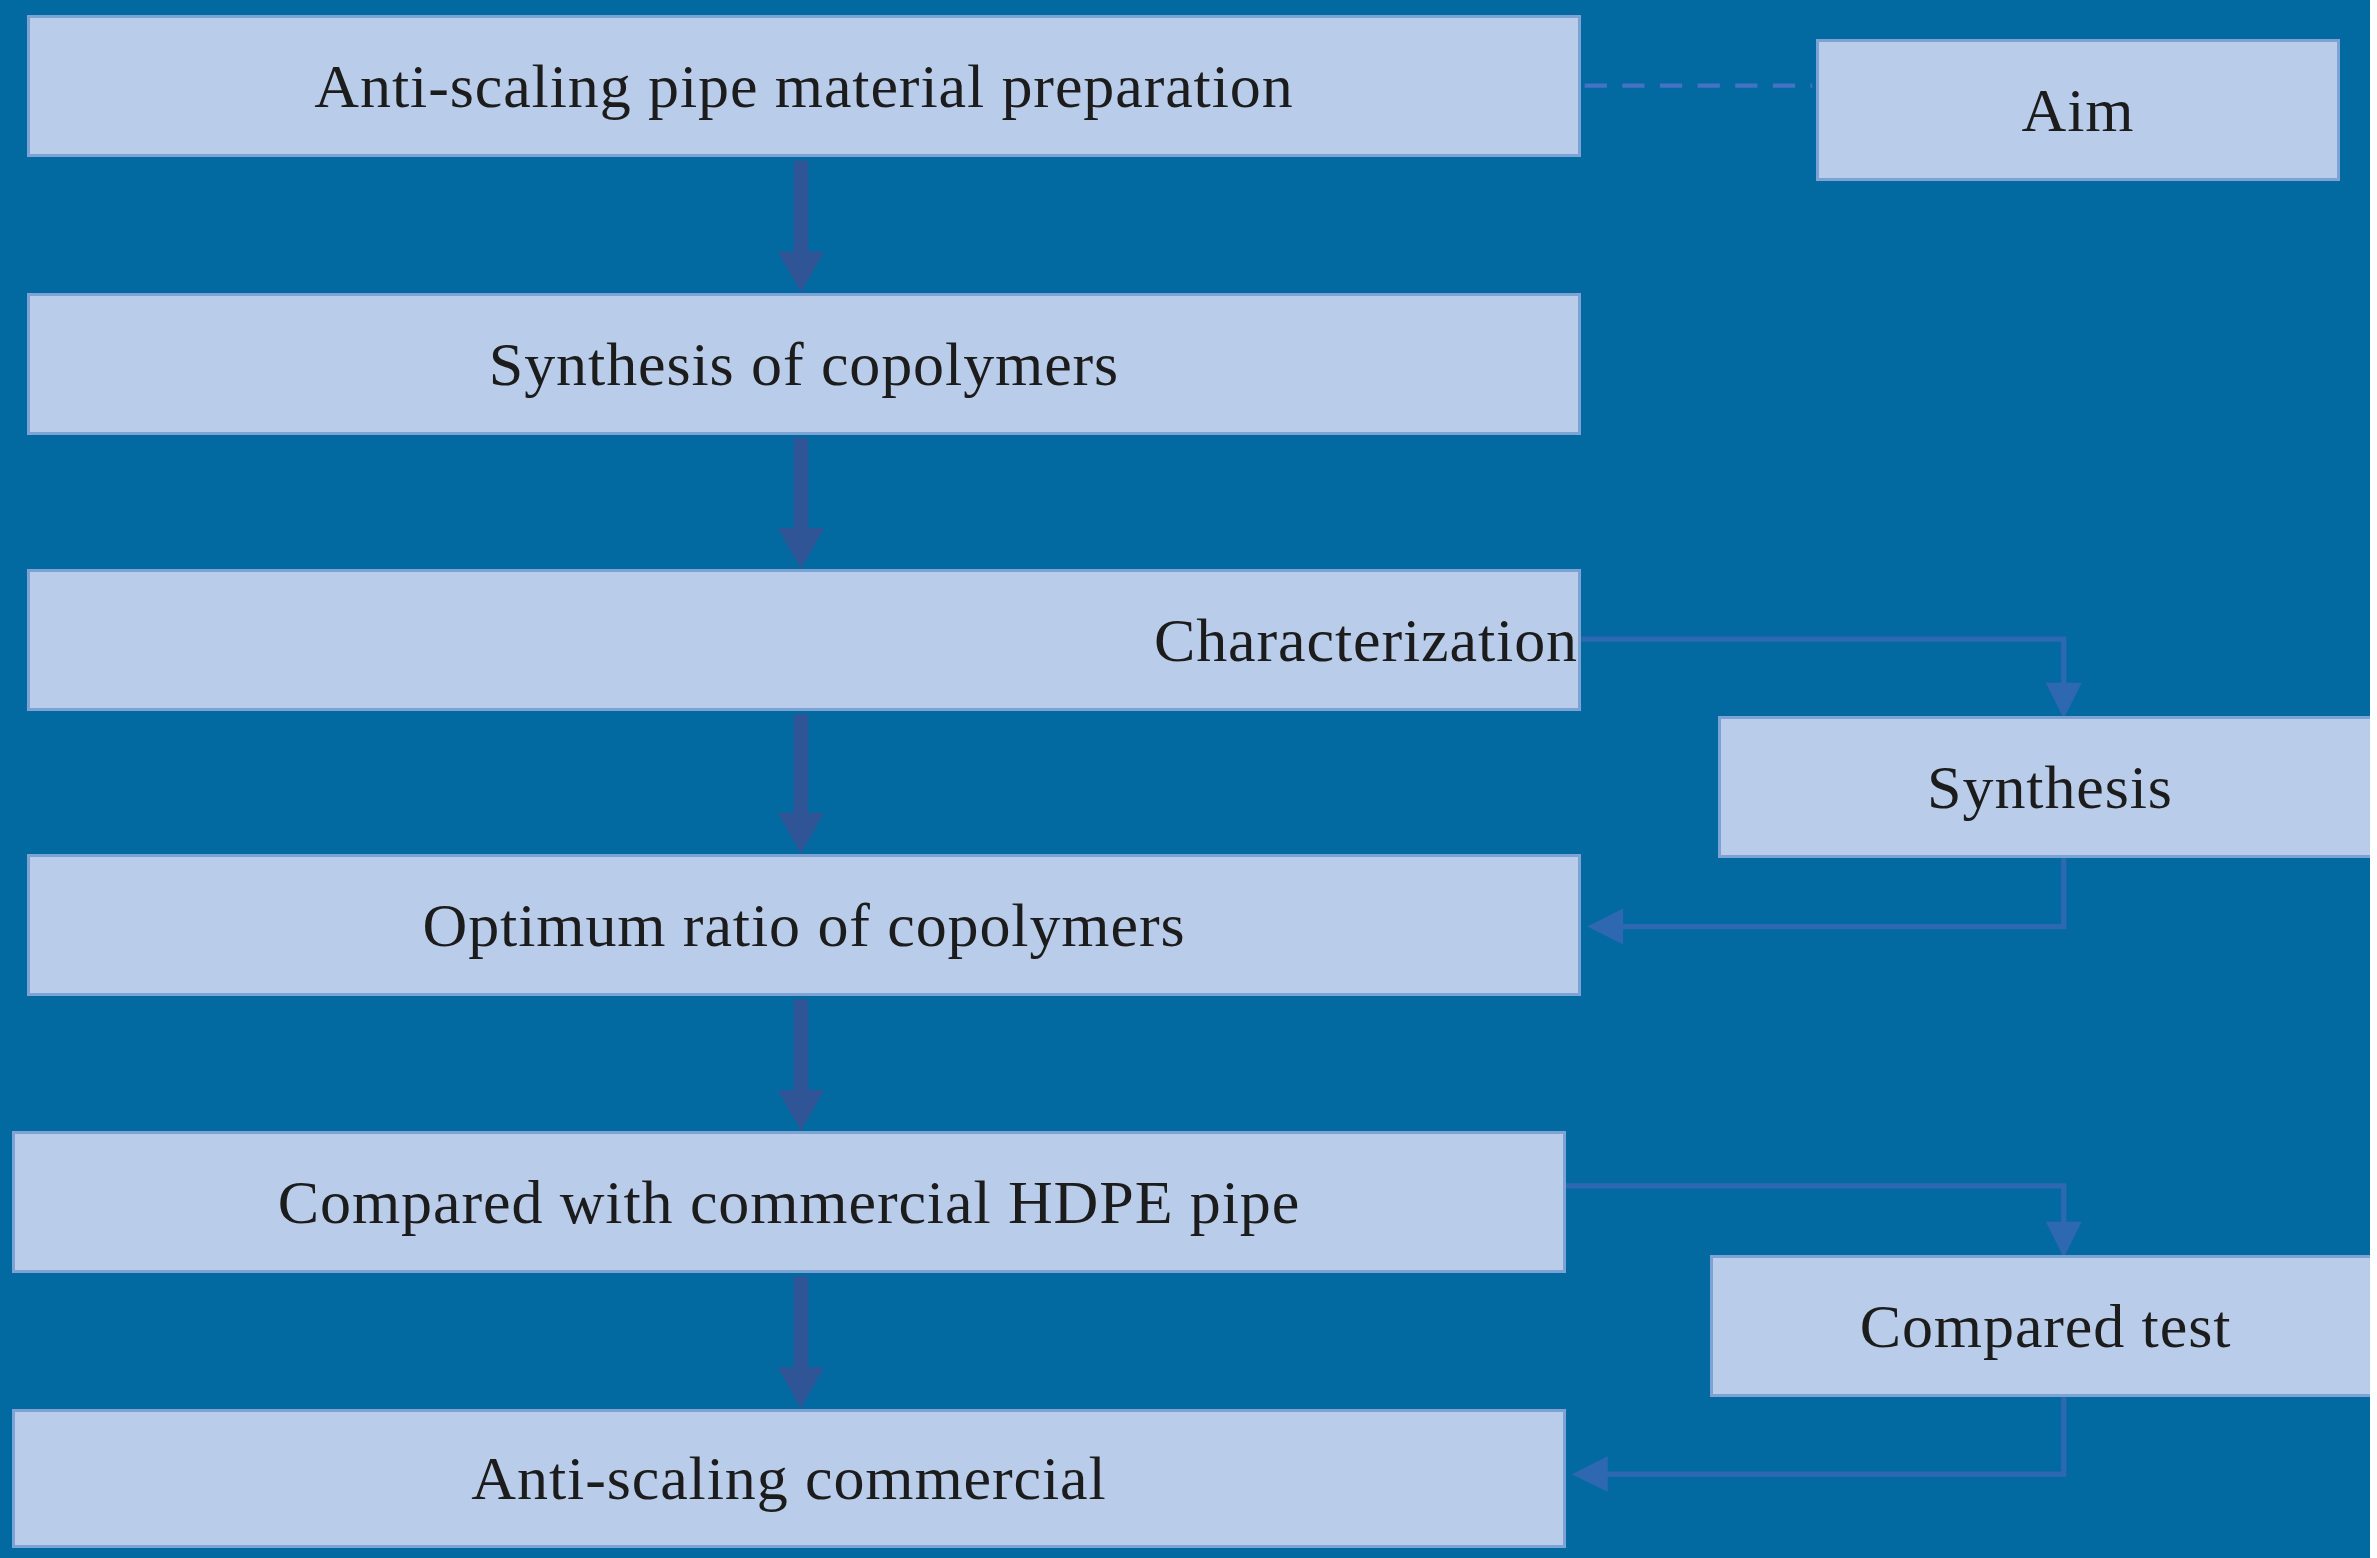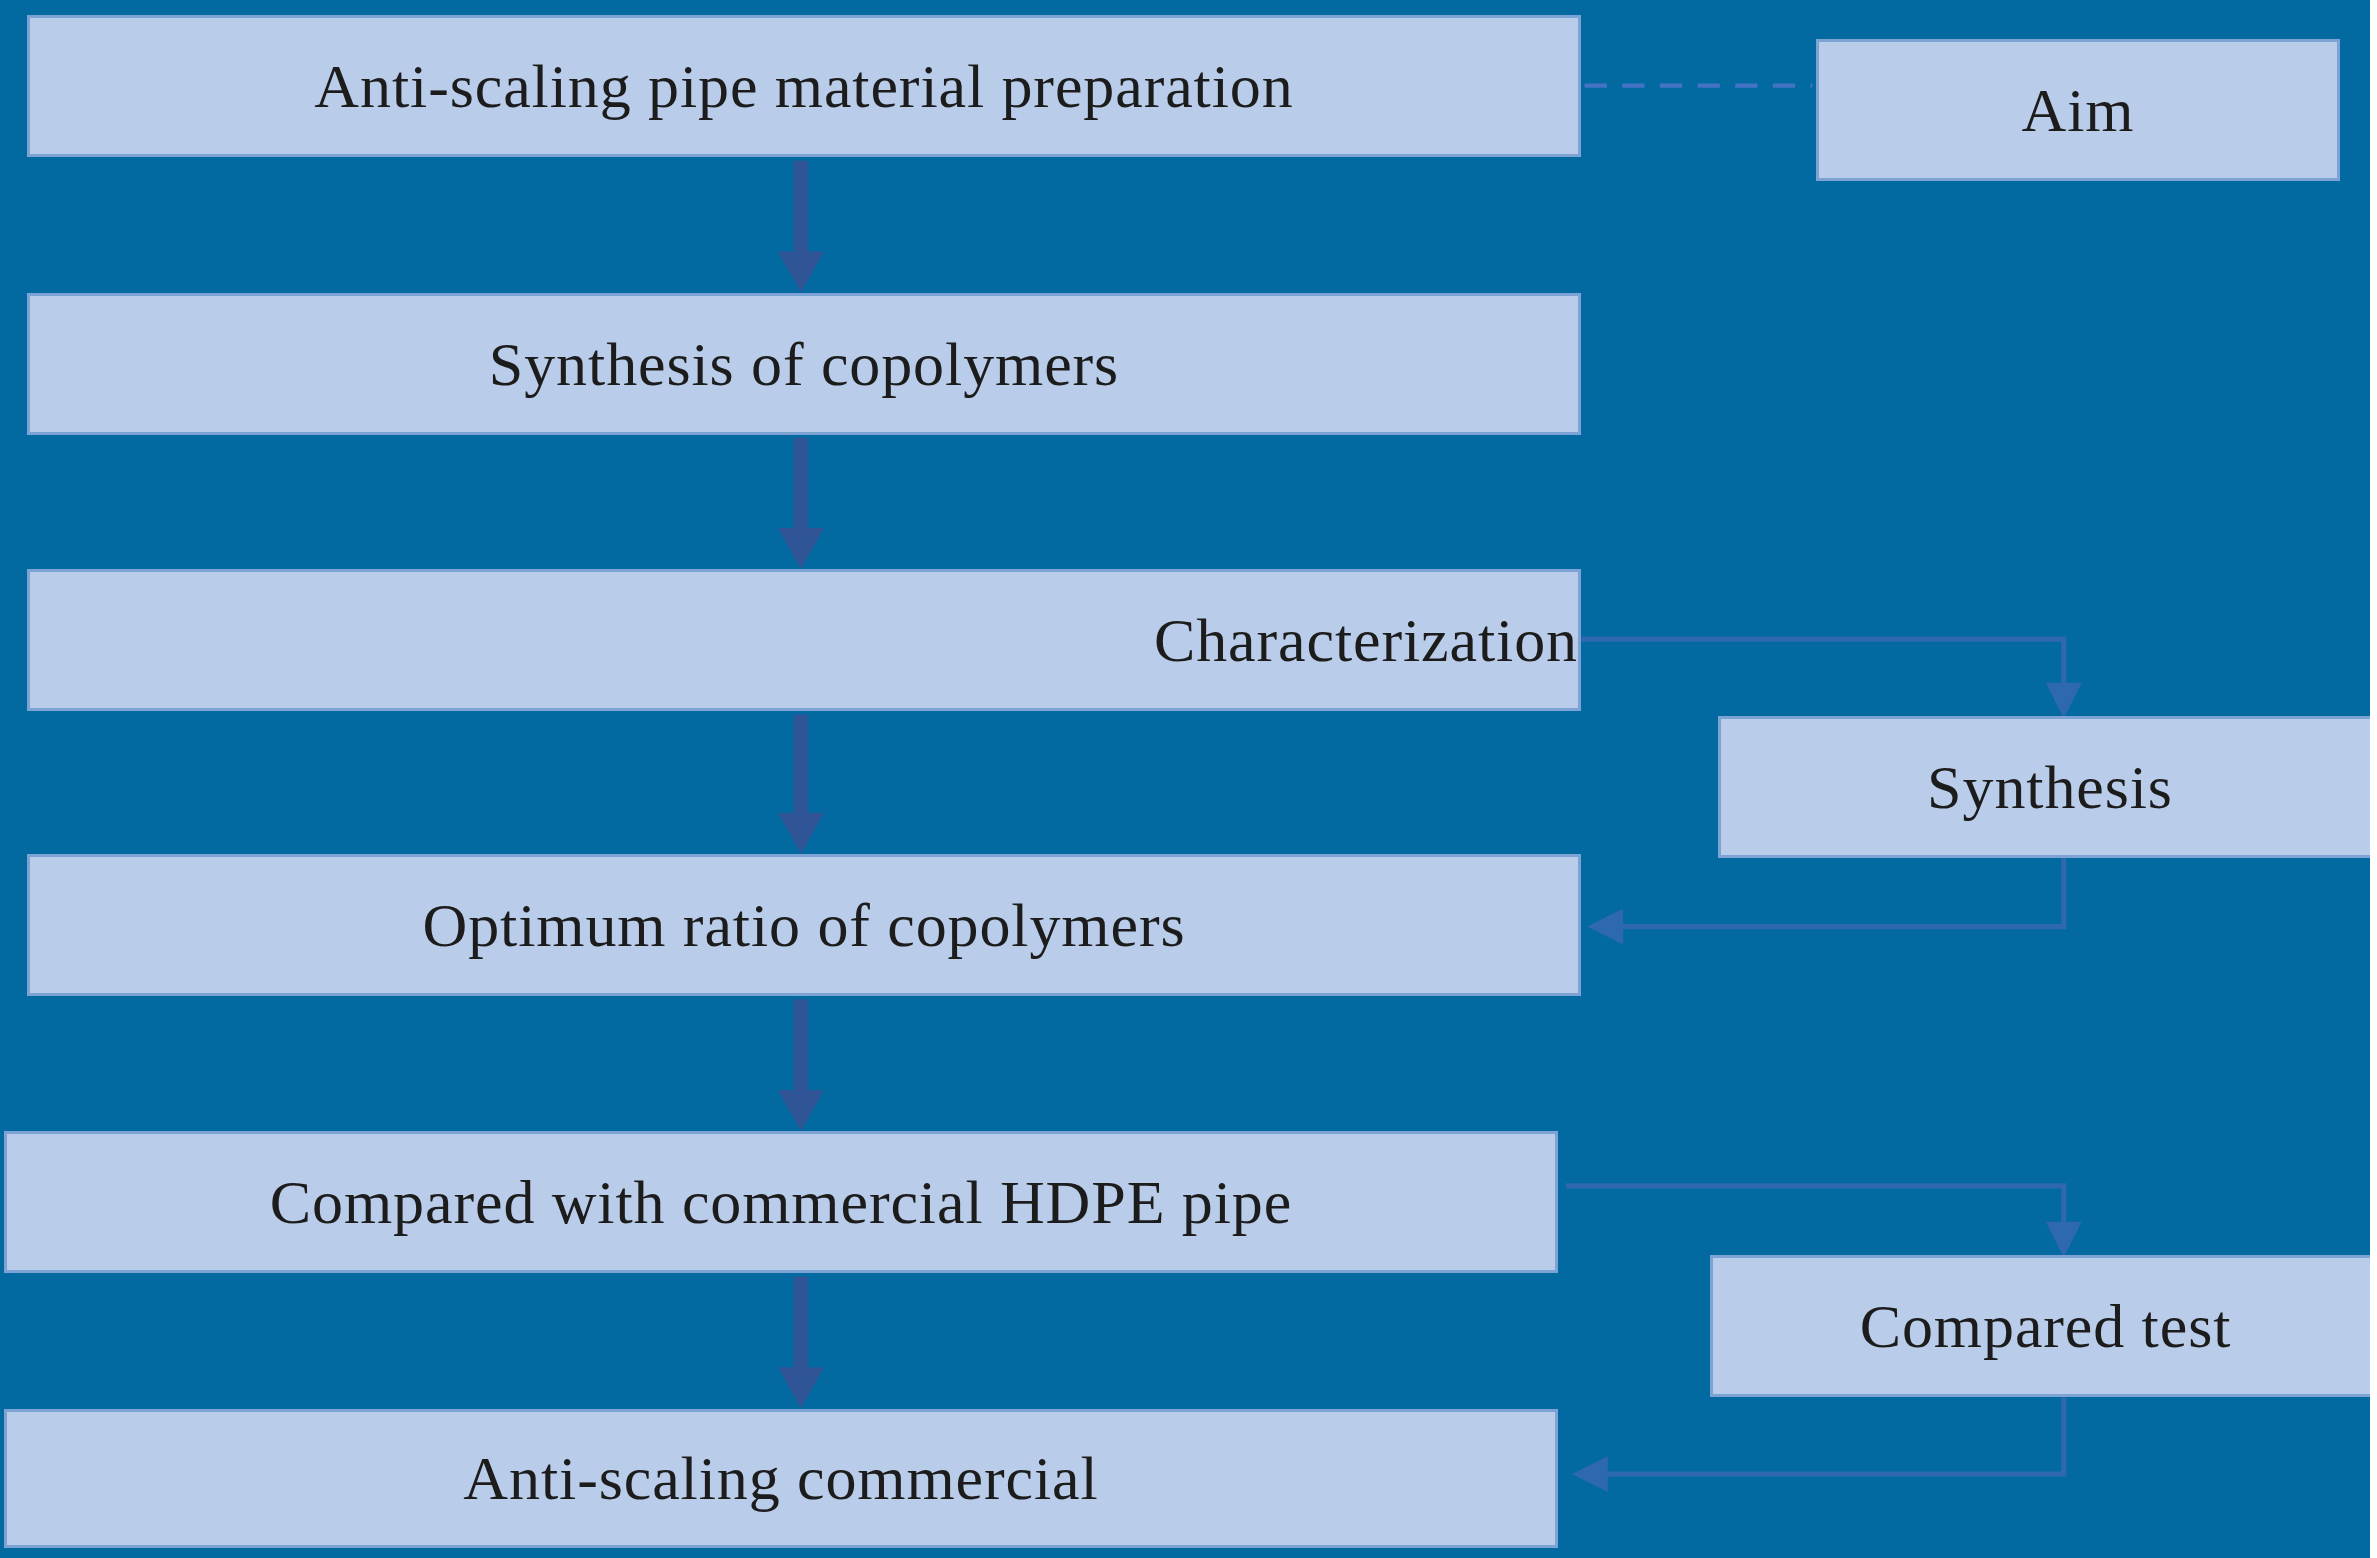--- a/index.html
+++ b/index.html
@@ -35,21 +35,21 @@
     font-size: 62px;
     letter-spacing: 0.9px;
     line-height: 1.1;
   }
   .main-box {
     left: 27px;
     width: 1554px;
     height: 142px;
   }
   .main-box.shift-left {
-    left: 4px;
+    left: 12px;
   }
   .side-box {
     height: 142px;
   }
 </style>
 </head>
 <body>
 
 <div id="canvas">
 

